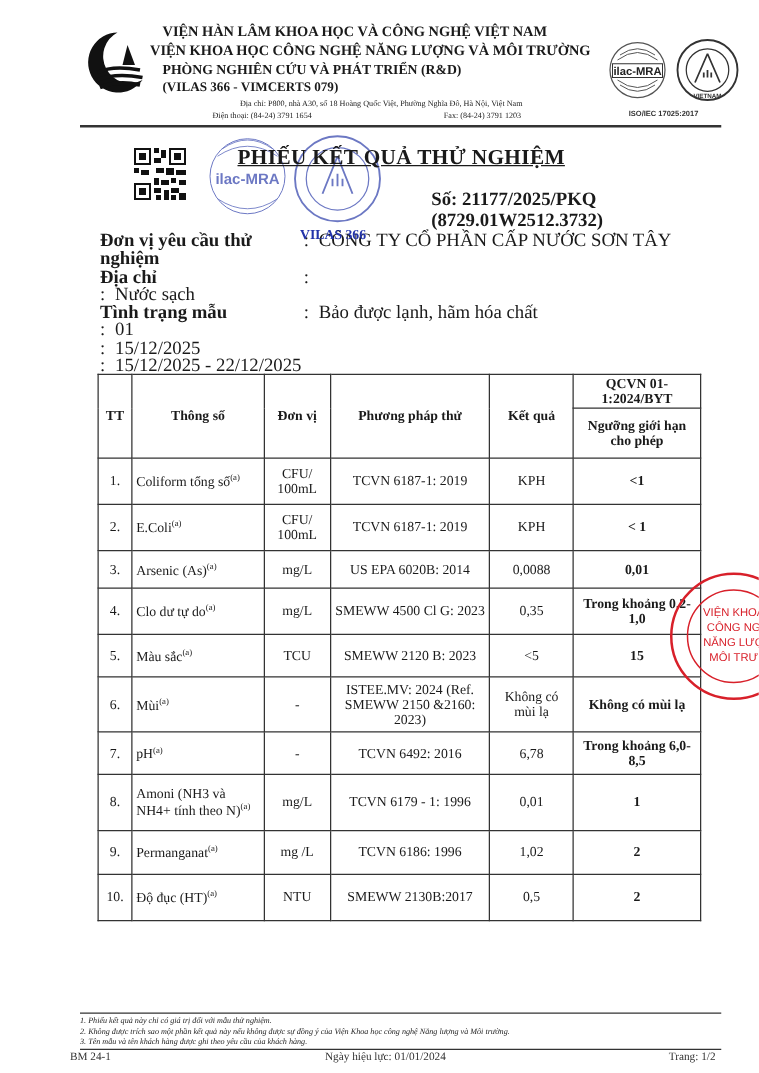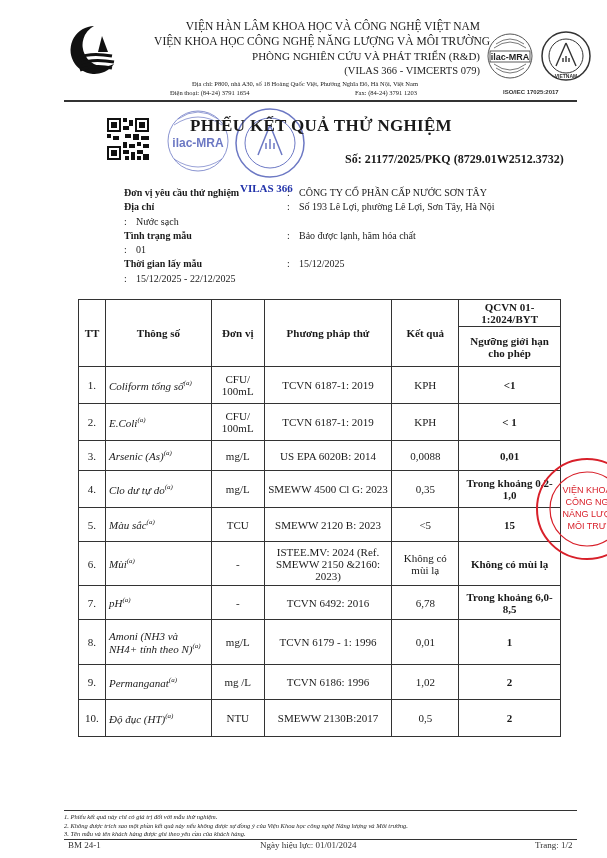--- a/index.html
+++ b/index.html
@@ -1,44 +1,44 @@
 <!DOCTYPE html>
 <html><head>
 <meta charset="utf-8">
 <style>
   html, body { margin:0; padding:0; background:#ffffff; }
   body { width:607px; height:858px; position:relative; overflow:hidden;
          font-family:"Liberation Serif", "DejaVu Serif", serif; color:#1a1a1a; }
   .abs { position:absolute; }
   .logo { left:64px; top:22px; width:56px; height:56px; }
-  .hdr-line { text-align:right; font-weight:normal; white-space:nowrap; }
+  .hdr-line { text-align:left; font-weight:bold; white-space:nowrap; }
   .h1 { left:130px; width:350px; top:20px; font-size:11.5px; }
   .h2 { left:120px; width:370px; top:35px; font-size:11.5px; }
   .h3 { left:130px; width:350px; top:50px; font-size:11px; }
   .h4 { left:130px; width:350px; top:65px; font-size:10.5px; }
   .addr { left:110px; width:390px; top:80px; font-size:6.5px; text-align:center; }
   .phone { left:170px; top:89px; font-size:6.5px; }
   .fax { left:355px; top:89px; font-size:6.5px; }
   .iso { left:503px; top:89px; font-size:6px; font-family:"Liberation Sans", sans-serif; font-weight:bold; color:#333; }
   .rule { left:64px; width:513px; height:2px; background:#333; top:100px; }
   .qr { left:107px; top:118px; width:42px; height:42px; }
-  .title { left:190px; top:116px; font-size:17px; font-weight:bold; letter-spacing:0.3px; }
-  .docno { left:345px; top:152px; font-size:12px; font-weight:bold; }
+  .title { left:190px; top:116px; font-size:17px; font-weight:bold; letter-spacing:0.3px;text-decoration:underline; }
+  .docno { left:345px; top:152px; font-size:15px; font-weight:bold; }
   .stamp-blue { left:160px; top:103px; width:150px; height:80px; opacity:0.75; }
   .vilas-blue { left:240px; top:182px; font-size:11px; font-weight:bold; color:#2233aa;
                 font-family:Liberation Serif, serif; }
-  .info { left:80px; top:186px; font-size:10px; line-height:14.3px;margin-left:44px; }
+  .info { left:80px; top:186px; font-size:15px; line-height:14.3px; }
   .info .row { display:flex; }
   .info .lbl { width:163px; font-weight:bold; }
   .info .sep { width:12px; }
   table.res { position:absolute; left:78px; top:299px; width:483px; border-collapse:collapse;
               font-size:11px; }
   table.res td, table.res th { border:1px solid #333; text-align:center; vertical-align:middle; padding:1px 3px; }
   table.res th { font-weight:bold; }
-  table.res td.param { text-align:left;font-style:italic; }
+  table.res td.param { text-align:left; }
   table.res td.lim { font-weight:bold; }
   sup { font-size:7px; }
   .stamp-red { left:533px; top:455px; width:80px; height:108px; }
   .fn-rule { left:64px; width:513px; height:1px; background:#333; }
   .fn { left:64px; font-size:6.5px; font-style:italic; }
   .footer { top:840px; font-size:9px; color:#333; }
 </style>
 </head>
 <body>
 
@@ -96,37 +96,35 @@
 
 <div class="abs info">
   <div class="row">
       <span class="lbl">Đơn vị yêu cầu thử nghiệm</span>
       <span class="sep">:</span>
       <span>CÔNG TY CỔ PHẦN CẤP NƯỚC SƠN TÂY</span>
     </div>
   <div class="row">
       <span class="lbl">Địa chỉ</span>
       <span class="sep">:</span>
-      <span>Số 193 Lê Lợi, phường Lê Lợi, Sơn Tây, Hà Nội</span>
     </div>
   <div class="row">
       <span class="sep">:</span>
       <span>Nước sạch</span>
     </div>
   <div class="row">
       <span class="lbl">Tình trạng mẫu</span>
       <span class="sep">:</span>
       <span>Bảo được lạnh, hãm hóa chất</span>
     </div>
   <div class="row">
       <span class="sep">:</span>
       <span>01</span>
     </div>
   <div class="row">
-      <span class="lbl">Thời gian lấy mẫu</span>
       <span class="sep">:</span>
       <span>15/12/2025</span>
     </div>
   <div class="row">
       <span class="sep">:</span>
       <span>15/12/2025 - 22/12/2025</span>
     </div>
 </div>
 <div class="abs vilas-blue">VILAS 366</div>
 
@@ -243,15 +241,15 @@
   <text x="54" y="50" text-anchor="middle" font-size="9" font-family="Liberation Sans, sans-serif" fill="#d8202a">CÔNG NG</text>
   <text x="54" y="62" text-anchor="middle" font-size="9" font-family="Liberation Sans, sans-serif" fill="#d8202a">NĂNG LƯỢ</text>
   <text x="54" y="74" text-anchor="middle" font-size="9" font-family="Liberation Sans, sans-serif" fill="#d8202a">MÔI TRƯ</text>
 </svg>
 
 <div class="abs fn-rule" style="top:810px"></div>
 <div class="abs fn" style="top:813px">1. Phiếu kết quả này chỉ có giá trị đối với mẫu thử nghiệm.</div>
 <div class="abs fn" style="top:822px">2. Không được trích sao một phần kết quả này nếu không được sự đồng ý của Viện Khoa học công nghệ Năng lượng và Môi trường.</div>
 <div class="abs fn" style="top:830px">3. Tên mẫu và tên khách hàng được ghi theo yêu cầu của khách hàng.</div>
 <div class="abs fn-rule" style="top:839px"></div>
-<div class="abs footer" style="left:68px">BM 24-1</div>
+<div class="abs footer" style="left:56px">BM 24-1</div>
 <div class="abs footer" style="left:260px">Ngày hiệu lực: 01/01/2024</div>
 <div class="abs footer" style="left:535px">Trang: 1/2</div>
 
 </body></html>

